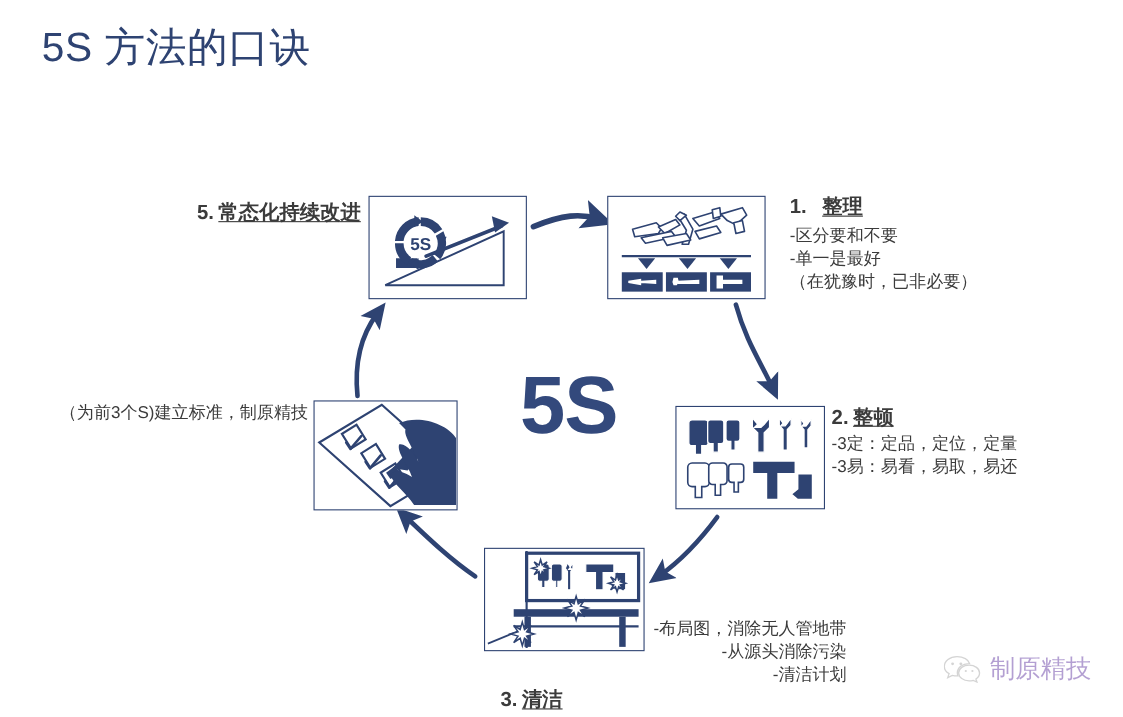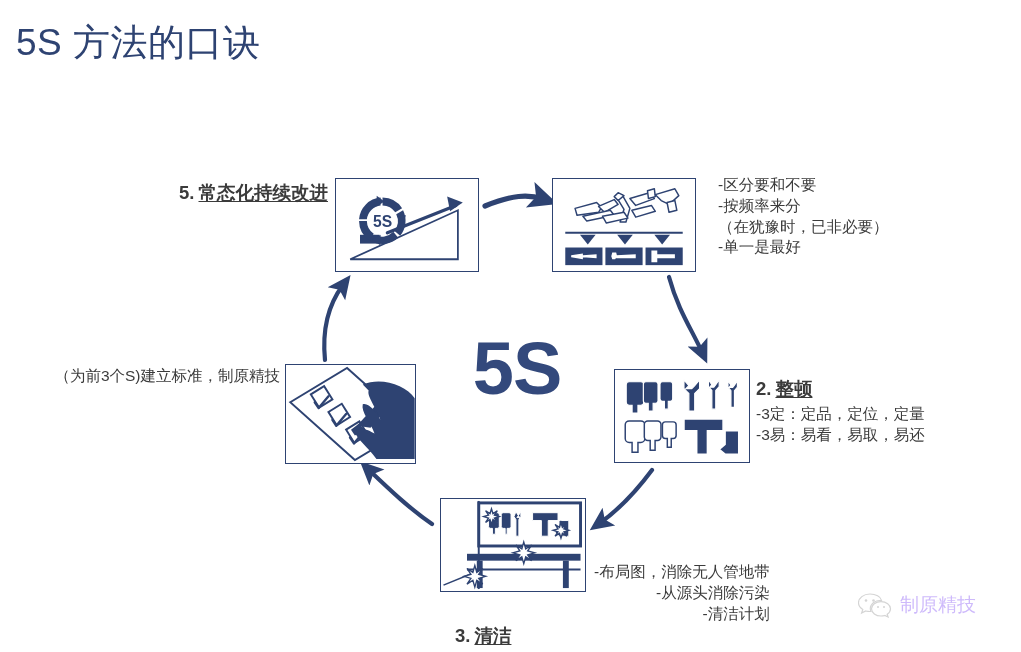--- a/index.html
+++ b/index.html
@@ -10,21 +10,21 @@
   body {
     width: 1021px;
     height: 652px;
     position: relative;
     overflow: hidden;
     font-family: "Liberation Sans", "DejaVu Sans", sans-serif;
     color: #3b3b3b;
   }
   #page-title {
     position: absolute;
-    left: 16px;
+    left: 38px;
     top: 18px;
     font-size: 37px;
     font-weight: 400;
     color: #2e4372;
     letter-spacing: 0.5px;
     white-space: nowrap;
   }
   .diagram-stage {
     position: absolute;
     left: 0;
@@ -84,21 +84,21 @@
     white-space: nowrap;
   }
 
   
   #text-1 { left: 718px; top: 175px; text-align: left; }
   #text-1 .sec-head { margin-bottom: 5px; }
   #text-1 .sec-head .num { margin-right: 14px; }
 
   
   #text-2 { left: 756px; top: 366px; text-align: left; }
-  #text-2 .sec-head { margin-bottom: 3px; margin-top: 10px; }
+  #text-2 .sec-head { margin-bottom: 3px; }
   #text-2 .sec-head .num { margin-right: 4px; }
 
   
   #text-3-head { left: 455px; top: 600px; margin-top: 23px; }
   #text-3-head .num { margin-right: 4px; }
   #text-3-body { left: 594px; top: 562px; text-align: right; }
 
   
   #text-4 { left: 18px; top: 366px; width: 262px; text-align: right; }
   #text-4 .sec-head { margin-bottom: 3px; }
@@ -113,22 +113,22 @@
   #watermark {
     position: absolute;
     left: 858px;
     top: 592px;
     display: flex;
     align-items: center;
     gap: 8px;
     opacity: 0.42;
   }
   #watermark .wm-text {
-    font-size: 19px;
-    color: #8b5cf6;
+    font-size: 23px;
+    color: #4c1d95;
     white-space: nowrap;
   }
 </style>
 </head>
 <body>
 
 <div id="page-title">5S 方法的口诀</div>
 
 <div class="diagram-stage">
 
@@ -255,24 +255,26 @@
       </g>
       <path d="M72,62 L96,36 L104,42 L86,64 Z" fill="#2e4372"></path>
       <path d="M66,66 L74,60 L80,66 L70,72 Z" fill="#2e4372"></path>
       <path d="M78,20 C96,12 122,20 131,34 L131,96 L92,96 C84,84 72,76 70,68 C74,62 84,66 90,70 C86,58 76,48 78,40 C84,38 92,48 96,56 C92,44 82,32 84,26 Z" fill="#2e4372"></path>
     </svg>
   </div>
 
   <div id="center-5s">5S</div>
 
   <div class="text-block" id="text-1">
+    <div class="sec-head">
+      <span class="num">1.</span><span class="term">整理</span>
+    </div>
     <div class="sec-body">-区分要和不要</div>
-    <div class="sec-body">-按频率来分</div>
+    <div class="sec-body">-单一是最好</div>
     <div class="sec-body">（在犹豫时，已非必要）</div>
-    <div class="sec-body">-单一是最好</div>
   </div>
 
   <div class="text-block" id="text-2">
     <div class="sec-head">
       <span class="num">2.</span><span class="term">整顿</span>
     </div>
     <div class="sec-body">-3定：定品，定位，定量</div>
     <div class="sec-body">-3易：易看，易取，易还</div>
   </div>
 

